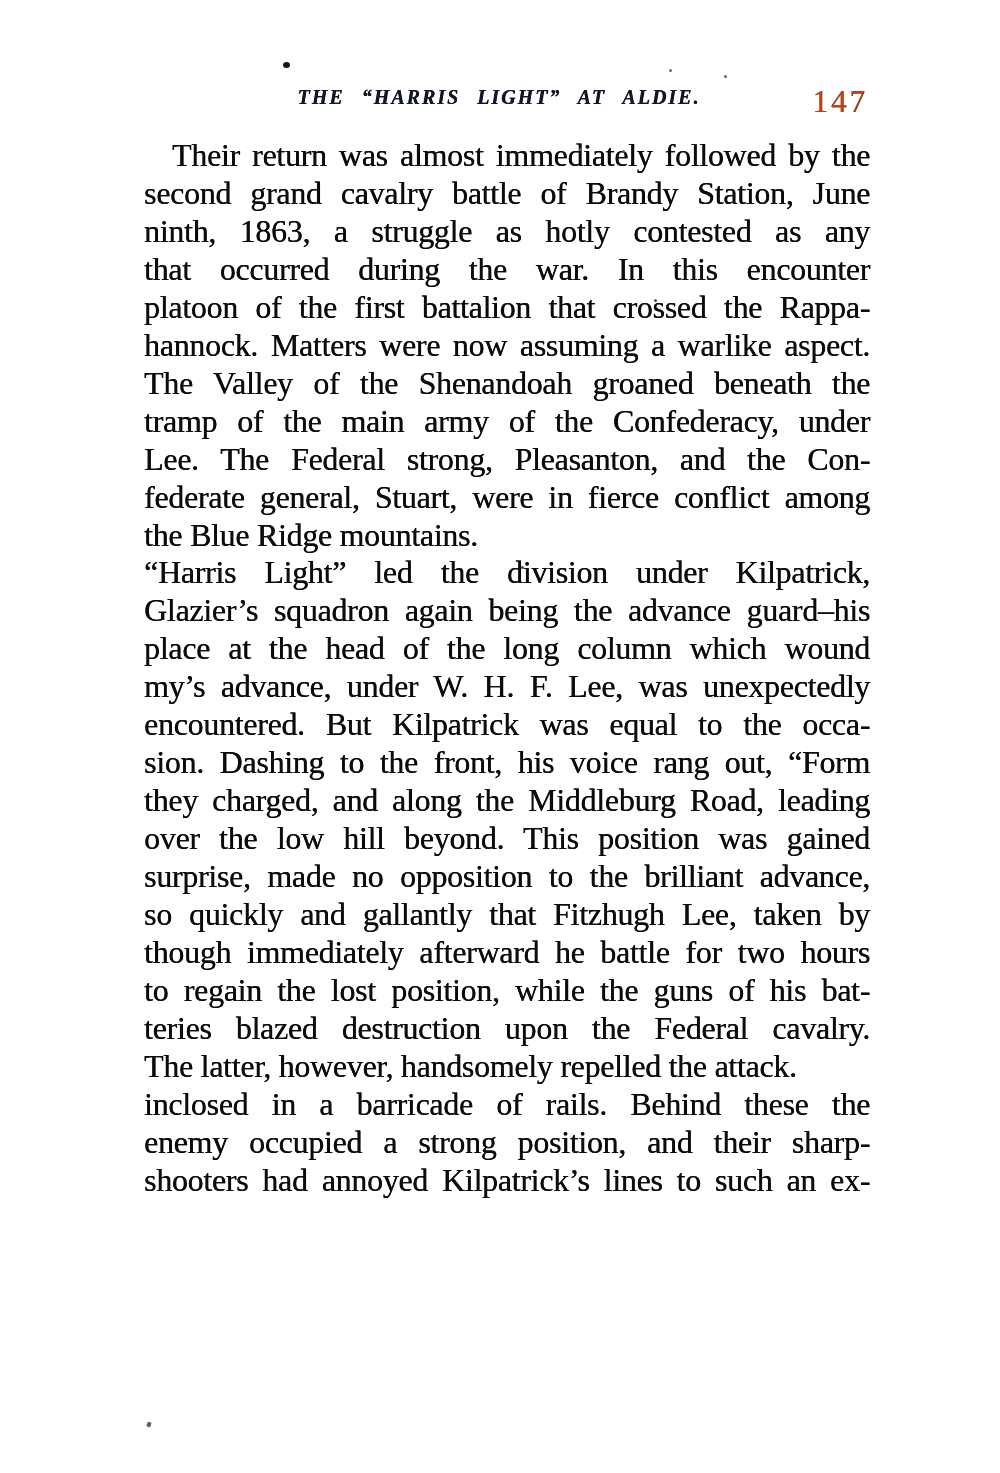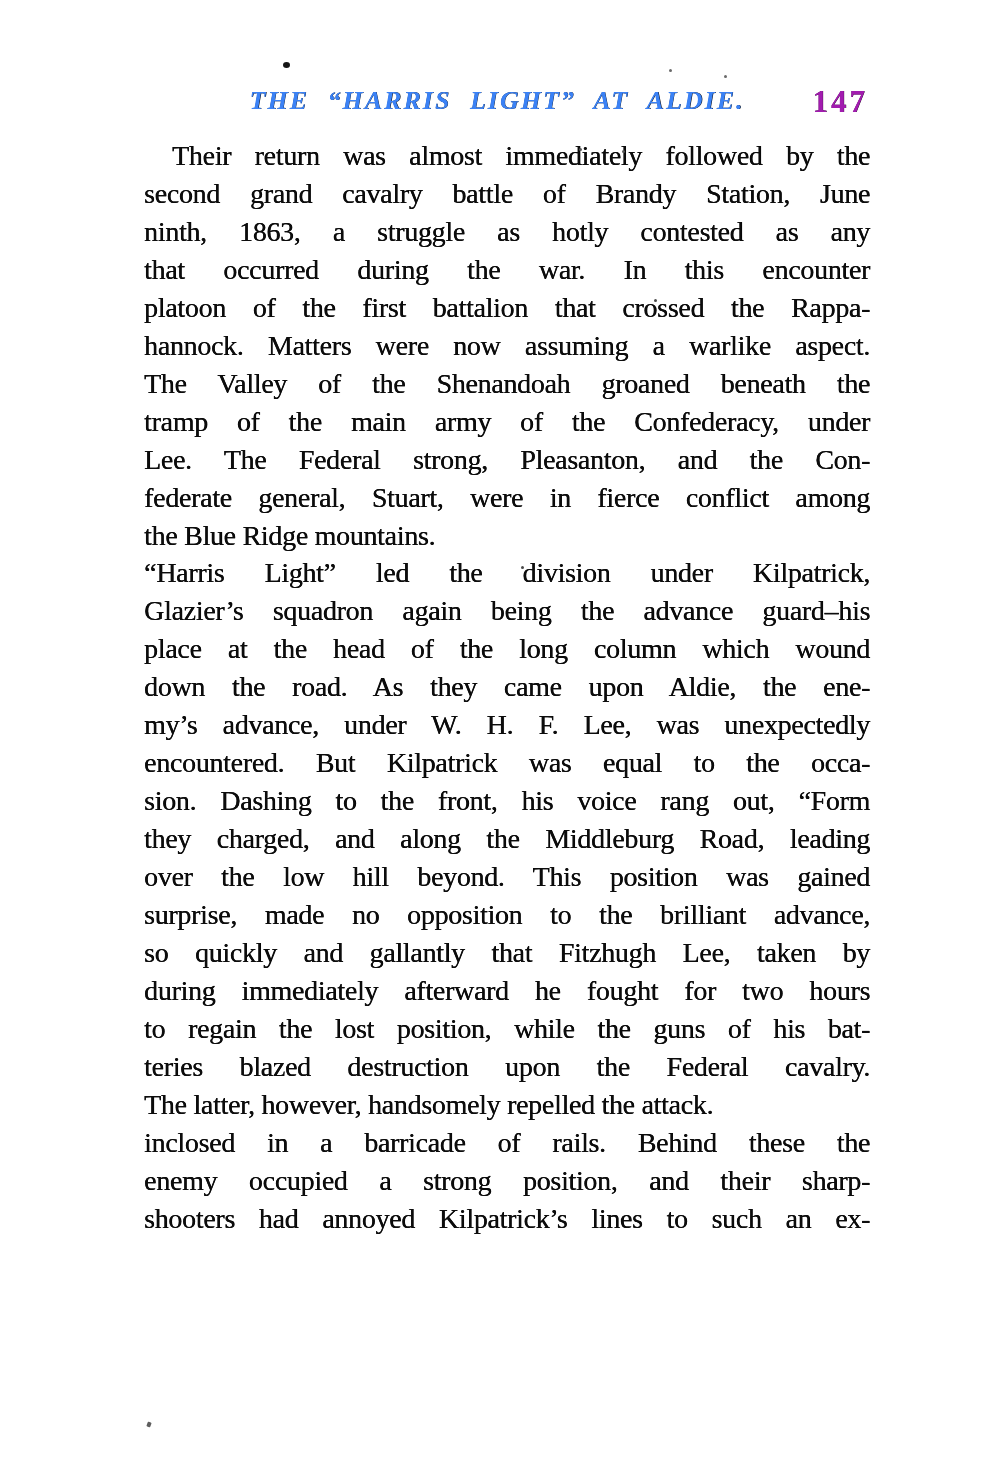--- a/index.html
+++ b/index.html
@@ -24,44 +24,44 @@
     width: 726px;
     height: 40px;
   }
   .header-title {
     position: absolute;
     left: 50%;
     top: 2px;
     transform: translateX(-52%);
     font-style: italic;
     font-weight: bold;
-    font-size: 26px;
+    font-size: 20px;
     letter-spacing: 2px;
     word-spacing: 10px;
     white-space: nowrap;
-    color: #3b82f6;
+    color: #0f172a;
     text-shadow: 0.3px 0 0 #000;
   }
   .page-number {
     position: absolute;
     right: 2px;
     top: 0px;
-    font-weight: bold;
+    font-weight: normal;
     font-size: 31px;
     letter-spacing: 3px;
-    color: #a21caf;
+    color: #c2410c;
     text-shadow: 0.3px 0 0 #000;
   }
   
   .body-text {
     position: absolute;
     left: 144px;
     top: 137px;
     width: 726px;
-    font-size: 28px;
+    font-size: 32px;
     letter-spacing: -0.3px;
     text-shadow: 0.3px 0 0 #000;
   }
   .line {
     line-height: 37.95px;
     text-align: justify;
     text-align-last: justify;
   }
   .line.indent {
     text-indent: 28px;
@@ -102,29 +102,28 @@
     <div class="line">platoon of the first battalion that crossed the Rappa-</div>
     <div class="line">hannock. Matters were now assuming a warlike aspect.</div>
     <div class="line">The Valley of the Shenandoah groaned beneath the</div>
     <div class="line">tramp of the main army of the Confederacy, under</div>
     <div class="line">Lee. The Federal strong, Pleasanton, and the Con-</div>
     <div class="line">federate general, Stuart, were in fierce conflict among</div>
     <div class="line endpara">the Blue Ridge mountains.</div>
     <div class="line">“Harris Light” led the division under Kilpatrick,</div>
     <div class="line">Glazier’s squadron again being the advance guard–his</div>
     <div class="line">place at the head of the long column which wound</div>
-    <div class="line">down the road. As they came upon Aldie, the ene-</div>
     <div class="line">my’s advance, under W. H. F. Lee, was unexpectedly</div>
     <div class="line">encountered. But Kilpatrick was equal to the occa-</div>
     <div class="line">sion. Dashing to the front, his voice rang out, “Form</div>
     <div class="line">they charged, and along the Middleburg Road, leading</div>
     <div class="line">over the low hill beyond. This position was gained</div>
     <div class="line">surprise, made no opposition to the brilliant advance,</div>
     <div class="line">so quickly and gallantly that Fitzhugh Lee, taken by</div>
-    <div class="line">during immediately afterward he fought for two hours</div>
+    <div class="line">though immediately afterward he battle for two hours</div>
     <div class="line">to regain the lost position, while the guns of his bat-</div>
     <div class="line">teries blazed destruction upon the Federal cavalry.</div>
     <div class="line endpara">The latter, however, handsomely repelled the attack.</div>
     <div class="line">inclosed in a barricade of rails. Behind these the</div>
     <div class="line">enemy occupied a strong position, and their sharp-</div>
     <div class="line">shooters had annoyed Kilpatrick’s lines to such an ex-</div>
   </div>
 
   <div class="speck sp1"></div>
   <div class="speck sp2"></div>

